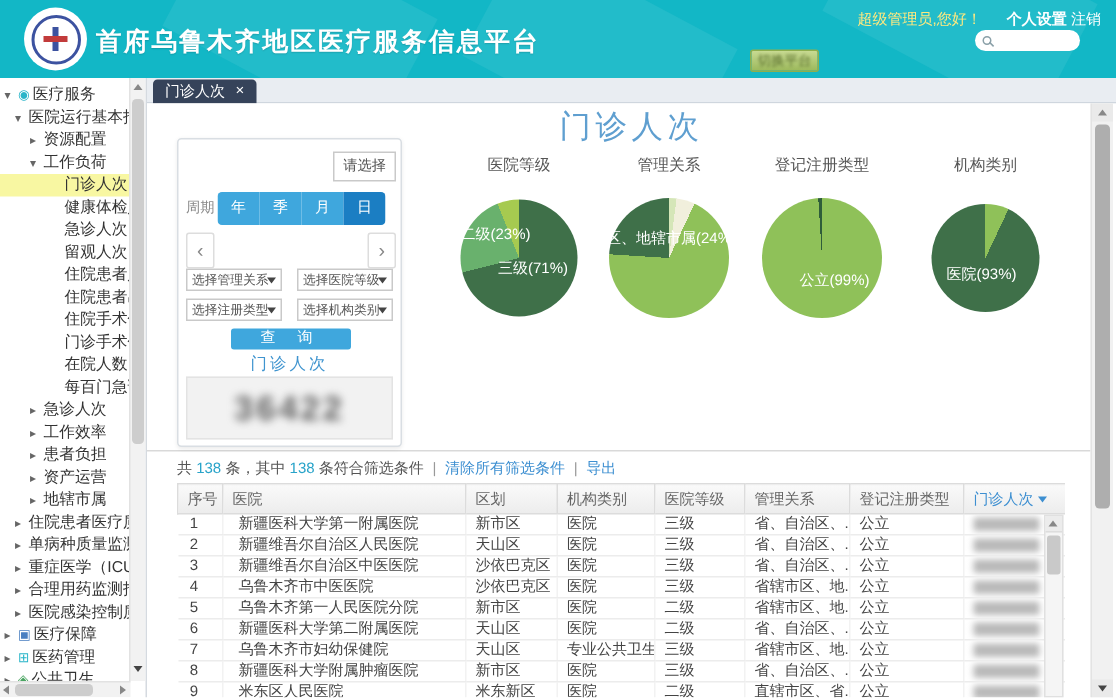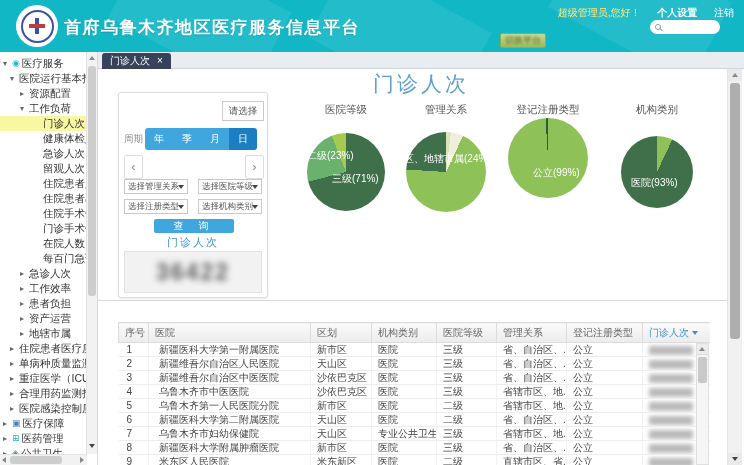--- a/index.html
+++ b/index.html
@@ -11,21 +11,21 @@
   .header{position:absolute;left:0;top:0;width:744px;height:52px;background:#12b7c6;overflow:hidden}
   .h-tri{position:absolute;background:rgba(255,255,255,.07);width:160px;height:90px;transform:rotate(28deg)}
   .logo{position:absolute;left:16px;top:5px;width:42px;height:42px;background:#fff;border-radius:50%;display:flex;align-items:center;justify-content:center}
   .logo-inner{width:33px;height:33px;border-radius:50%;border:2px solid #3c52a0;position:relative;background:#fff}
   .logo-cross-v{position:absolute;left:12px;top:6px;width:4px;height:16px;background:#3c52a0}
   .logo-cross-h{position:absolute;left:6px;top:12px;width:16px;height:4px;background:#c23b3b}
   .app-title{position:absolute;left:64px;top:16px;color:#fff;font-size:17px;font-weight:bold;letter-spacing:1.5px;text-shadow:0 1px 1px rgba(0,0,0,.15)}
   .top-links{position:absolute;top:6px;right:10px;font-size:10px;color:#fff;white-space:nowrap}
   .greet{color:#ffe97f}
   .plink{font-weight:bold;margin-left:14px;cursor:pointer}
-  .logout{margin-left:14px;cursor:pointer}
+  .logout{cursor:pointer}
   .search{position:absolute;top:20px;right:24px;width:70px;height:14px;background:#fff;border-radius:8px;display:flex;align-items:center;padding-left:5px}
   .mag{width:6px;height:6px;border:1px solid #8aa0a8;border-radius:50%;position:relative;flex:none}
   .mag::after{content:"";position:absolute;width:4px;height:1px;background:#8aa0a8;transform:rotate(45deg);right:-3px;bottom:-1px}
   .platform-btn{position:absolute;left:500px;top:33px;width:46px;height:15px;background:linear-gradient(#c8da92,#9cb95c);border:1px solid #8fae4d;border-radius:2px;color:#5a6e2e;font-size:9px;text-align:center;line-height:12px;cursor:pointer}
   .platform-btn span{filter:blur(1px);display:inline-block}
 
   
   .tabstrip{position:absolute;left:98px;top:52px;width:646px;height:17px;background:#e9edf2;border-bottom:1px solid #cfd6de}
   .tab{position:absolute;left:4px;top:1px;height:16px;background:#36435a;color:#fff;font-size:10px;padding:0 8px;border-radius:3px 3px 0 0;display:flex;gap:7px;align-items:center;cursor:pointer}
   .tab-close{font-size:10px;line-height:10px;cursor:pointer}
@@ -295,31 +295,42 @@
           <div class="pie-cap" style="left: 197px; top: 34px; width: 102px;">医院等级</div>
           <div class="pie" style="left: 209px; top: 64px; width: 78px; height: 78px; background: conic-gradient(rgb(63, 112, 73) 0%, rgb(63, 112, 73) 71%, rgb(105, 177, 109) 71%, rgb(105, 177, 109) 94%, rgb(166, 202, 80) 94%, rgb(166, 202, 80) 100%);">
             <span class="pie-label" style="left: 0px; top: 16px;">二级(23%)</span>
             <span class="pie-label" style="left: 25px; top: 39px;">三级(71%)</span>
           </div>
           <div class="pie-cap" style="left: 296px; top: 34px; width: 104px;">管理关系</div>
           <div class="pie" style="left: 308px; top: 63px; width: 80px; height: 80px; background: conic-gradient(rgb(213, 230, 184) 0%, rgb(213, 230, 184) 2%, rgb(241, 239, 220) 2%, rgb(241, 239, 220) 7%, rgb(143, 193, 89) 7%, rgb(143, 193, 89) 76%, rgb(63, 112, 73) 76%, rgb(63, 112, 73) 100%);">
             <span class="pie-label" style="left: -2px; top: 20px; text-align: right;">区、地辖市属(24%)</span>
           </div>
           <div class="pie-cap" style="left: 398px; top: 34px; width: 104px;">登记注册类型</div>
-          <div class="pie" style="left: 410px; top: 49px; width: 80px; height: 80px; background: conic-gradient(rgb(143, 193, 89) 0%, rgb(143, 193, 89) 99%, rgb(47, 93, 58) 99%, rgb(47, 93, 58) 100%);">
+          <div class="pie" style="left: 410px; top: 63px; width: 80px; height: 80px; background: conic-gradient(rgb(143, 193, 89) 0%, rgb(143, 193, 89) 99%, rgb(47, 93, 58) 99%, rgb(47, 93, 58) 100%);">
             <span class="pie-label" style="left: 25px; top: 48px;">公立(99%)</span>
           </div>
           <div class="pie-cap" style="left: 511px; top: 34px; width: 96px;">机构类别</div>
           <div class="pie" style="left: 523px; top: 67px; width: 72px; height: 72px; background: conic-gradient(rgb(143, 193, 89) 0%, rgb(143, 193, 89) 7%, rgb(63, 112, 73) 7%, rgb(63, 112, 73) 100%);">
             <span class="pie-label" style="left: 10px; top: 40px;">医院(93%)</span>
           </div>
         </div>
 
     </div>
 
+    <div class="summary">
+      <span>共</span>
+      <span class="num">138</span>
+      <span>条，其中</span>
+      <span class="num">138</span>
+      <span>条符合筛选条件</span>
+      <span class="sep">|</span>
+      <span class="link">清除所有筛选条件</span>
+      <span class="sep">|</span>
+      <span class="link">导出</span>
+    </div>
 
     <div class="grid">
       <table>
         <colgroup id="cols">
             <col style="width: 30px;">
             <col style="width: 162px;">
             <col style="width: 61px;">
             <col style="width: 65px;">
             <col style="width: 60px;">
             <col style="width: 70px;">

